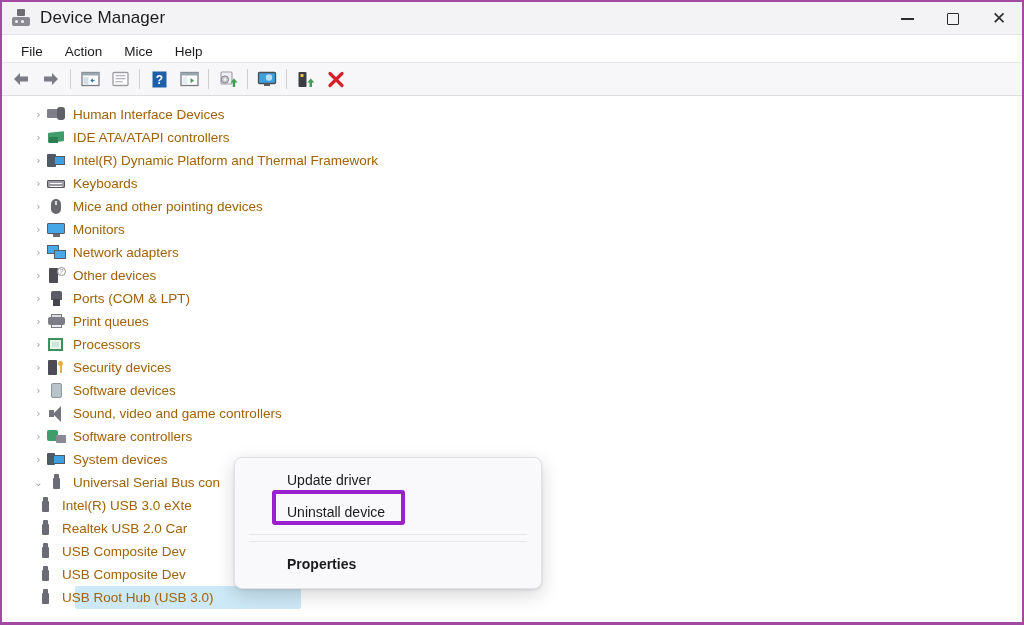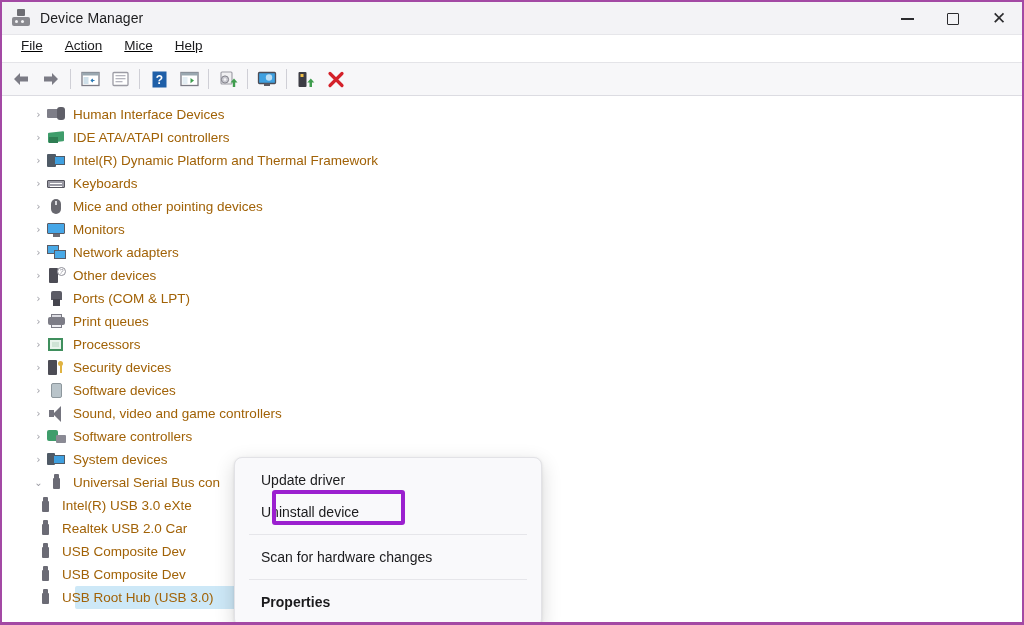--- a/index.html
+++ b/index.html
@@ -56,21 +56,21 @@
   #app-icon .base:after {
     content: "";
     position: absolute;
     left: 3px; top: 3px;
     width: 3px; height: 3px;
     background: #f3f3f6;
     border-radius: 50%;
     box-shadow: 6px 0 0 #f3f3f6;
   }
   #title-text {
-    font-size: 14px;
+    font-size: 17px;
     color: #1c1c1e;
     letter-spacing: 0.1px;
   }
   #window-controls {
     position: absolute;
     right: 0; top: 0;
     height: 33px;
     display: flex;
     align-items: stretch;
   }
@@ -97,24 +97,23 @@
     line-height: 1;
     color: #2b2b2e;
     font-family: "DejaVu Sans", sans-serif;
   }
 
   
   #menubar {
     height: 28px;
     background: #ffffff;
     display: flex;
-    align-items: flex-start;
+    align-items: flex-end;
     padding-left: 8px;
     border-bottom: 1px solid #e4e4e8;
-    text-decoration: underline;
   }
   .menu-item {
     font-size: 13.5px;
     color: #1c1c1e;
     padding: 3px 11px;
     cursor: default;
     border-radius: 3px;
   }
 
   
@@ -276,21 +275,21 @@
     border: 1px solid #e2e2e6;
     border-radius: 8px;
     box-shadow: 0 6px 20px rgba(0,0,0,0.16), 0 1px 3px rgba(0,0,0,0.10);
     padding: 6px 0 8px 0;
     z-index: 50;
   }
   .cm-item {
     height: 32px;
     display: flex;
     align-items: center;
-    padding-left: 26px;
+    padding-left: 52px;
     font-size: 14px;
     color: #1b1b1d;
     cursor: default;
     text-align: center;
   }
   .cm-item.bold { font-weight: bold; }
   .cm-sep {
     height: 1px;
     background: #e6e6ea;
     margin: 6px 14px;
@@ -608,20 +607,19 @@
         </span>
       <span class="lbl">USB Root Hub (USB 3.0)</span>
     </div>
 
   </div>
 
   <div id="context-menu">
     <div class="cm-item">Update driver</div>
     <div class="cm-item">Uninstall device</div>
     <div class="cm-sep"></div>
-    <div class="cm-item">Scan for hardware changes</div>
     <div class="cm-sep"></div>
     <div class="cm-item bold">Properties</div>
   </div>
 
   <div id="cm-highlight"></div>
 
 </div>
 
 </body></html>

